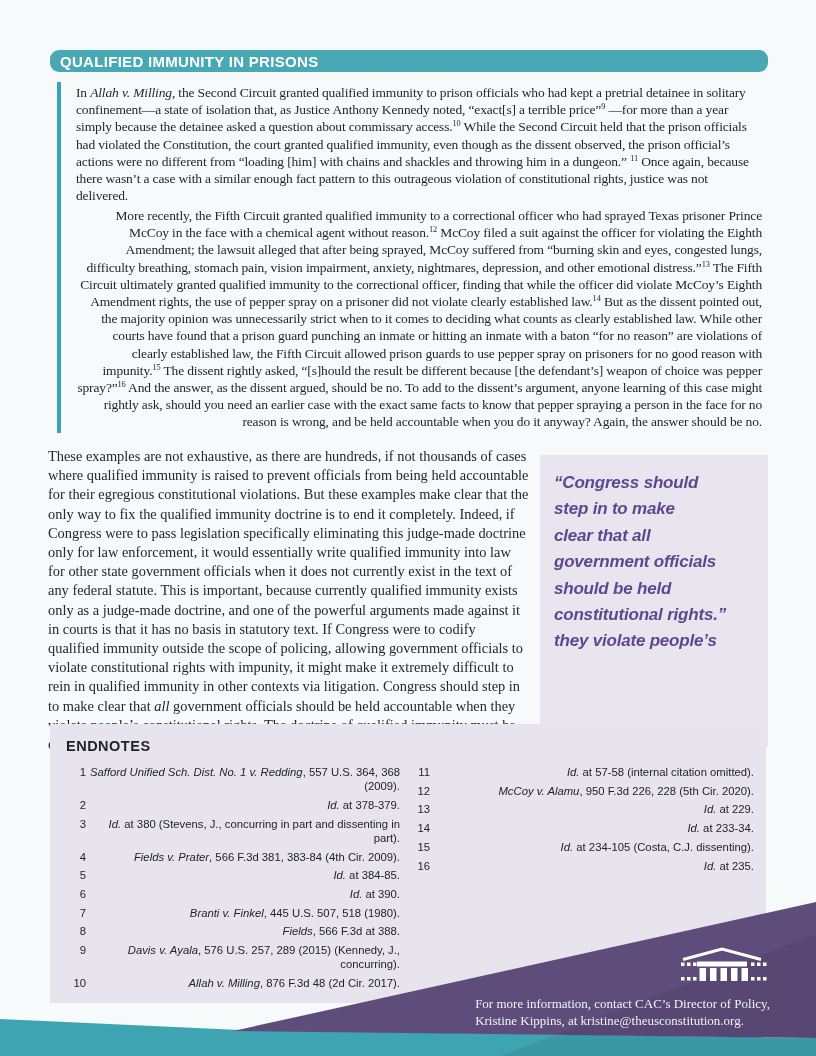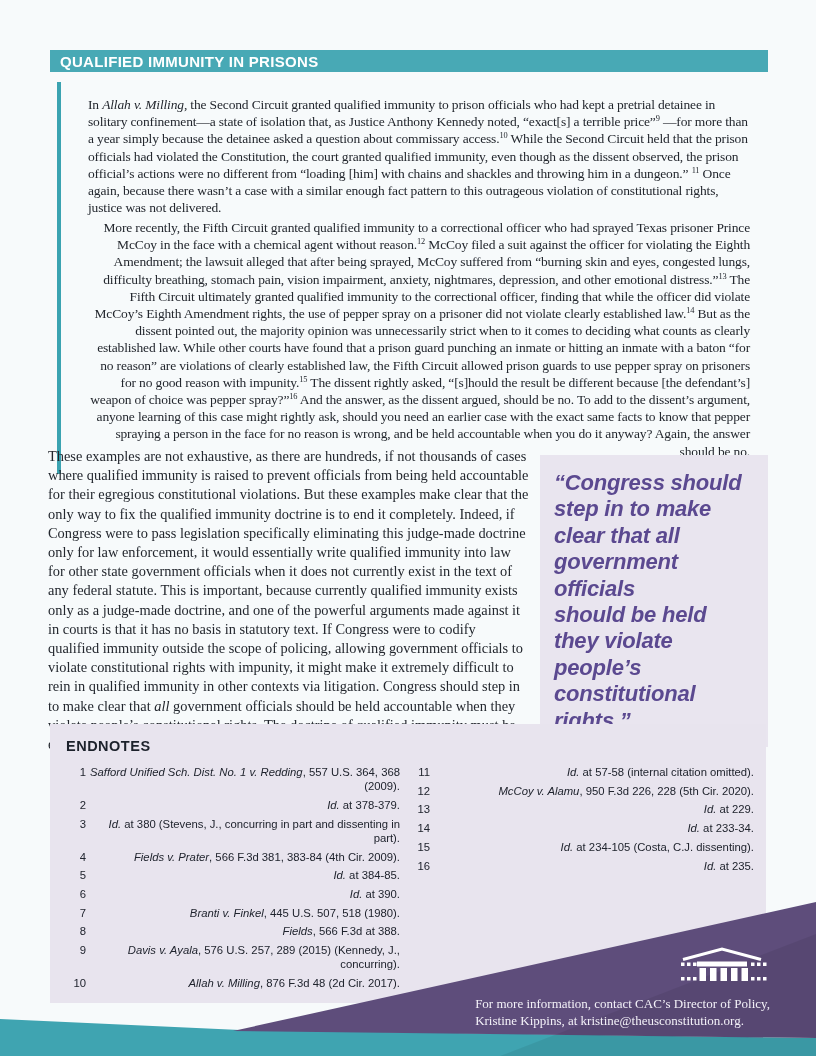--- a/index.html
+++ b/index.html
@@ -1,33 +1,33 @@
 <!DOCTYPE html>
 <html><head>
 <meta charset="utf-8">
 <style>
   html,body{margin:0;padding:0;background:#e8e8e8;}
   .page{position:relative;width:816px;height:1056px;background:#f7fafb;overflow:hidden;
         font-family:"Liberation Serif",serif;-webkit-font-smoothing:antialiased;}
   .header-bar{position:absolute;left:50px;top:50px;width:718px;height:22px;background:#48a9b5;
-        box-sizing:border-box;padding-left:10px;display:flex;align-items:center;}
+        box-sizing:border-box;padding-left:10px;display:flex;align-items:center;border-radius:9px;}
   .header-bar .title{font-family:"Liberation Sans",sans-serif;font-weight:700;font-size:15px;
         letter-spacing:.3px;color:#ffffff;white-space:nowrap;}
   .callout{position:absolute;left:57px;width:709px;box-sizing:border-box;padding-left:15px;
         font-size:13.5px;line-height:17.2px;letter-spacing:-0.15px;color:#23272e;}
-  .callout p{margin:16px;}
+  .callout p{margin:4px;}
   .accent-bar{position:absolute;left:0;top:2px;bottom:2px;width:4px;background:#3ba3b1;}
   #para1{top:80px;}
   #para2{top:203px;text-align:right;}
   .main-left{position:absolute;left:48px;top:447px;width:481px;font-size:14.4px;line-height:19.2px;
         color:#23272e;}
   .main-left p{margin:0;}
   .pull-quote{position:absolute;left:540px;top:455px;width:228px;height:292px;background:#e9e5ef;
         box-sizing:border-box;padding:15px 10px 0 14px;font-family:"Liberation Sans",sans-serif;
-        font-weight:700;font-style:italic;font-size:22px;line-height:26.4px;color:#5b4990;
+        font-weight:700;font-style:italic;font-size:17px;line-height:26.4px;color:#5b4990;
         letter-spacing:-0.2px;}
   .endnotes{position:absolute;left:50px;top:724px;width:716px;height:279px;background:#e8e4ee;text-align:right;}
   .endnotes .en-title{position:absolute;left:16px;top:14px;margin:0;
         font-family:"Liberation Sans",sans-serif;font-size:14.5px;font-weight:700;
         letter-spacing:.5px;color:#1c212b;}
   .notes-col{position:absolute;top:41px;font-family:"Liberation Sans",sans-serif;font-size:11.3px;
         line-height:14.2px;color:#20242e;}
   .notes-col.left{left:16px;width:334px;}
   .notes-col.right{left:360px;width:344px;}
   .note-item{display:flex;margin-bottom:4.5px;}
@@ -61,22 +61,22 @@
   <div class="main-left">
     <p><span>These examples are not exhaustive, as there are hundreds, if not thousands of cases where qualified immunity is raised to prevent officials from being held accountable for their egregious constitutional violations. But these examples make clear that the only way to fix the qualified immunity doctrine is to end it completely. Indeed, if Congress were to pass legislation specifically eliminating this judge-made doctrine only for law enforcement, it would essentially write qualified immunity into law for other state government officials when it does not currently exist in the text of any federal statute. This is important, because currently qualified immunity exists only as a judge-made doctrine, and one of the powerful arguments made against it in courts is that it has no basis in statutory text. If Congress were to codify qualified immunity outside the scope of policing, allowing government officials to violate constitutional rights with impunity, it might make it extremely difficult to rein in qualified immunity in other contexts via litigation. Congress should step in to make clear that </span><em>all</em><span> government officials should be held accountable when they violate people’s constitutional rights.  The doctrine of qualified immunity must be ended completely.</span></p>
   </div>
 
   <aside class="pull-quote">
       <div>“Congress should</div>
       <div>step in to make</div>
       <div>clear that all</div>
       <div>government officials</div>
       <div>should be held</div>
+      <div>constitutional rights.”</div>
       <div>they violate people’s</div>
-      <div>constitutional rights.”</div>
     </aside>
 
   <section class="endnotes">
     <h2 class="en-title">ENDNOTES</h2>
     <div class="notes-col left">
         <div class="note-item">
           <span class="note-num">1</span>
           <span class="note-text"><em>Safford Unified Sch. Dist. No. 1 v. Redding</em><span>, 557 U.S. 364, 368 (2009).</span></span>
         </div>
         <div class="note-item">

